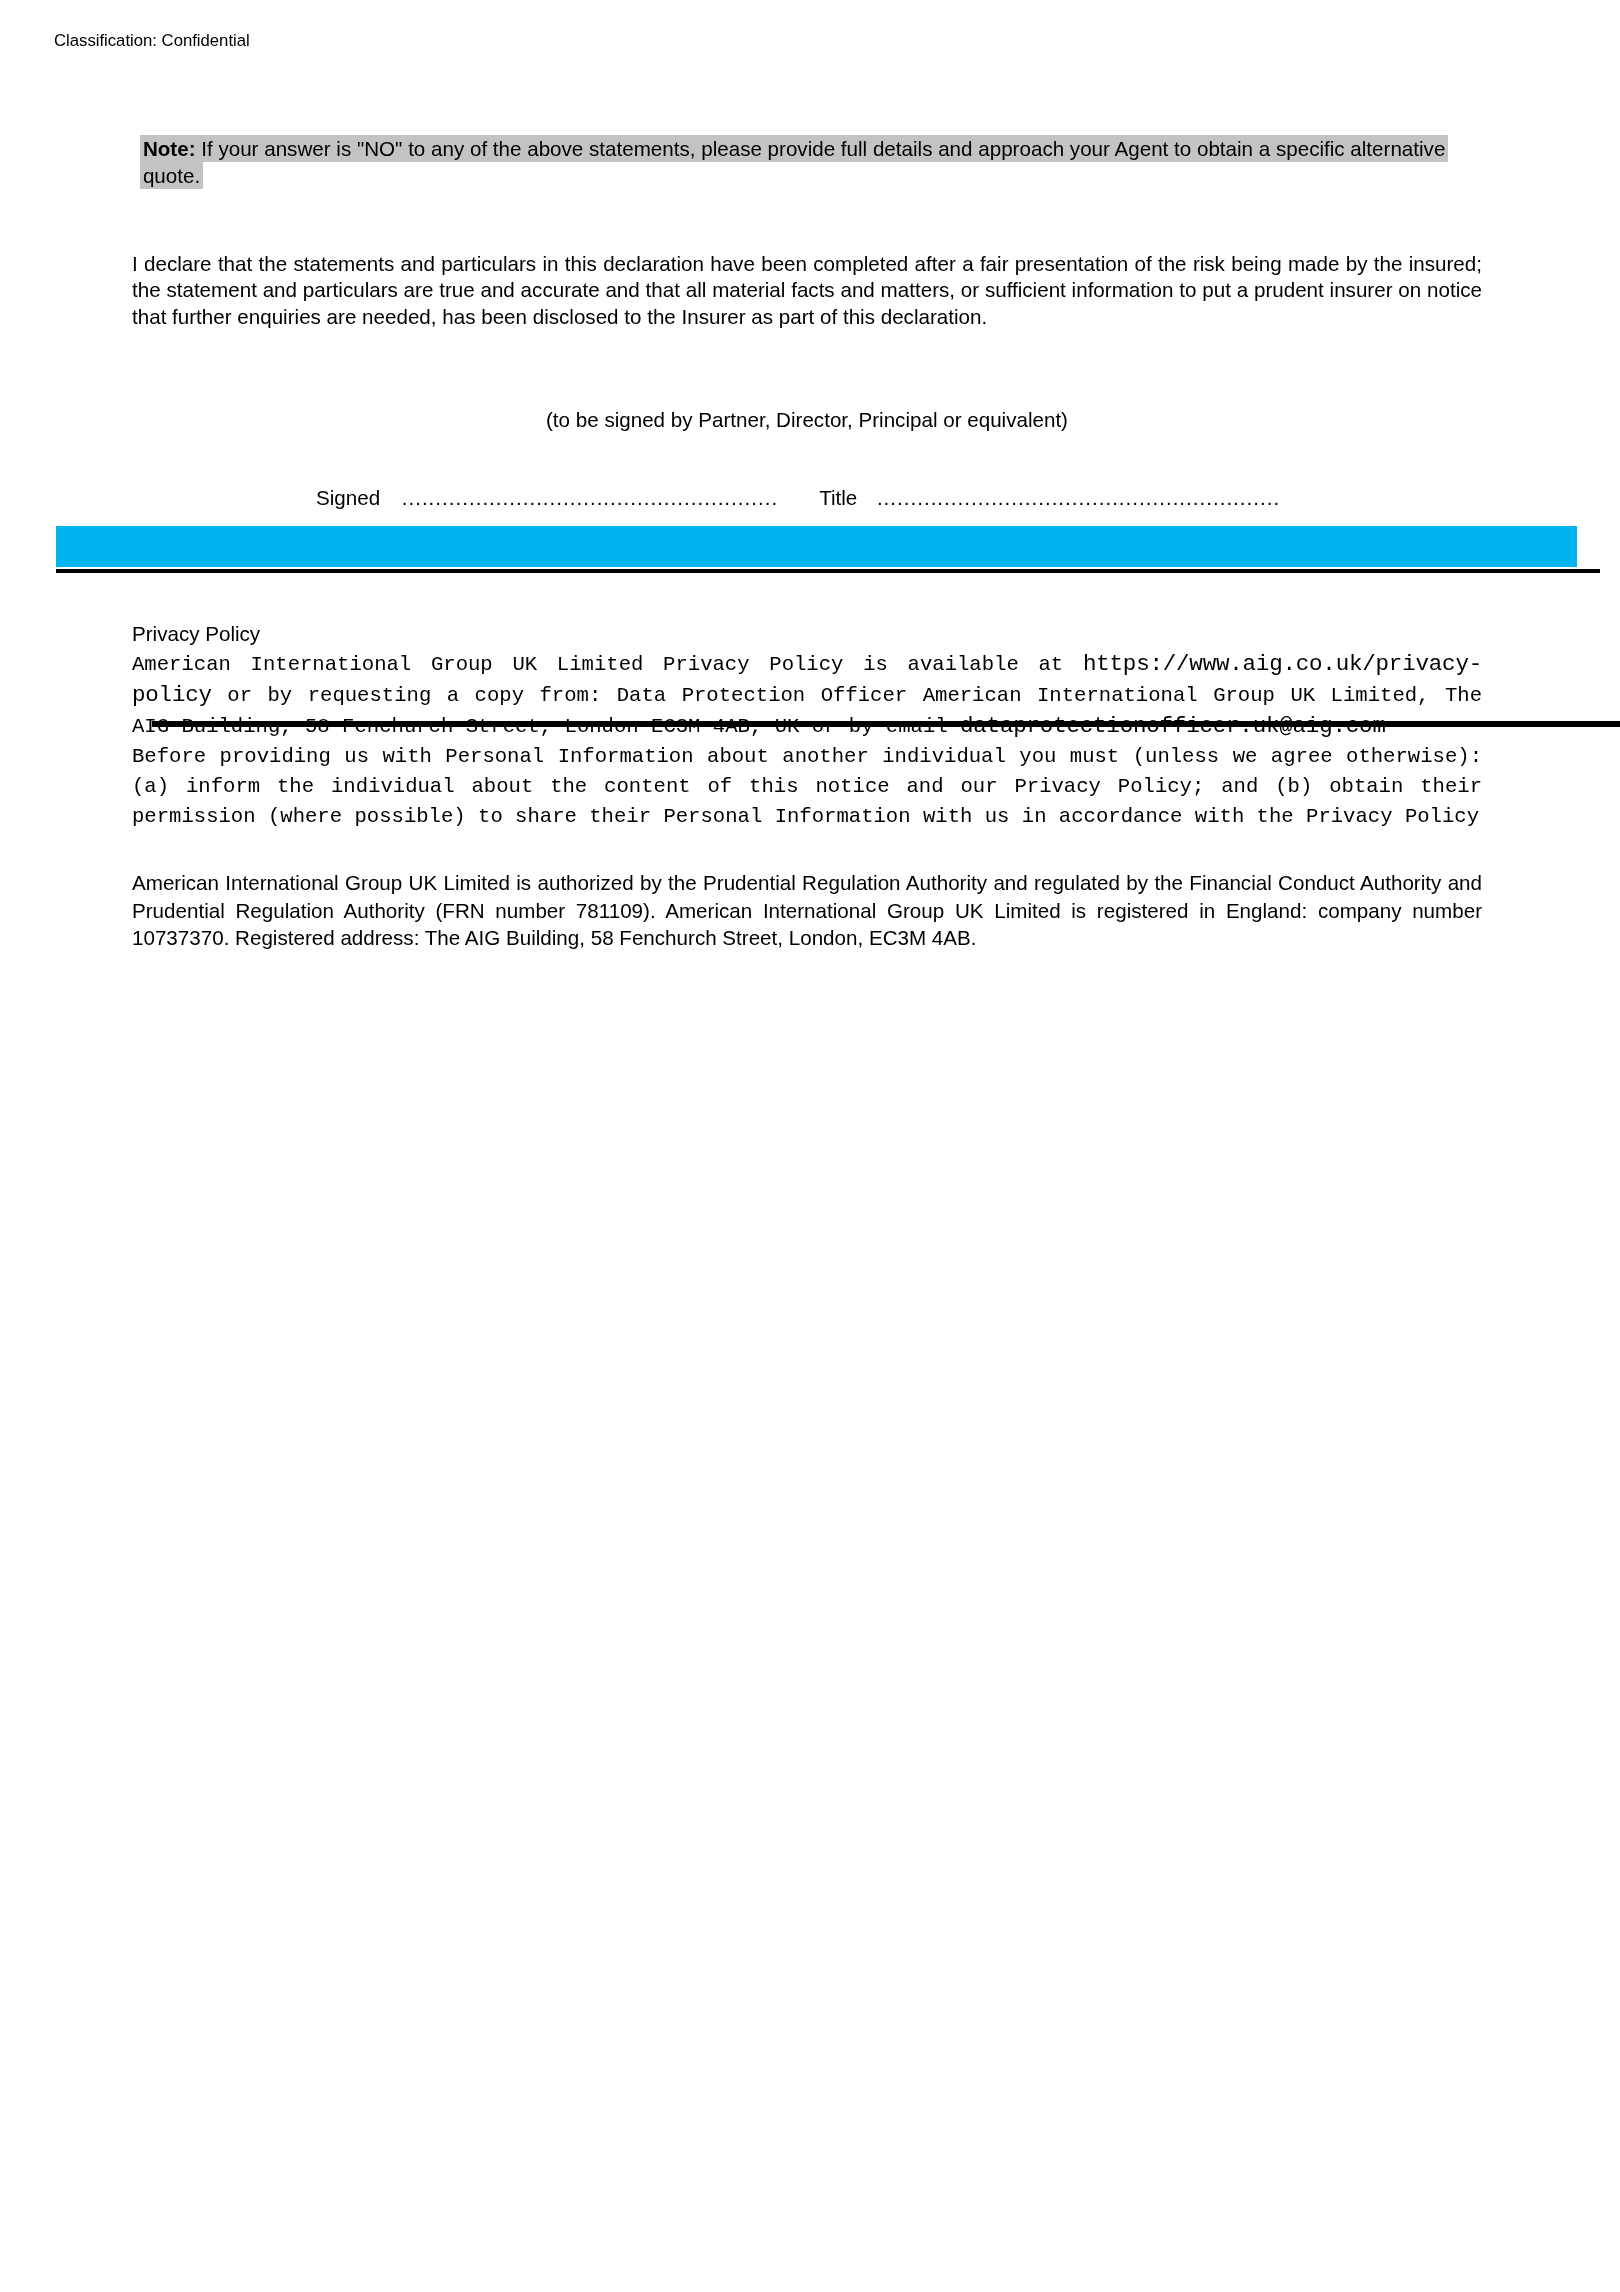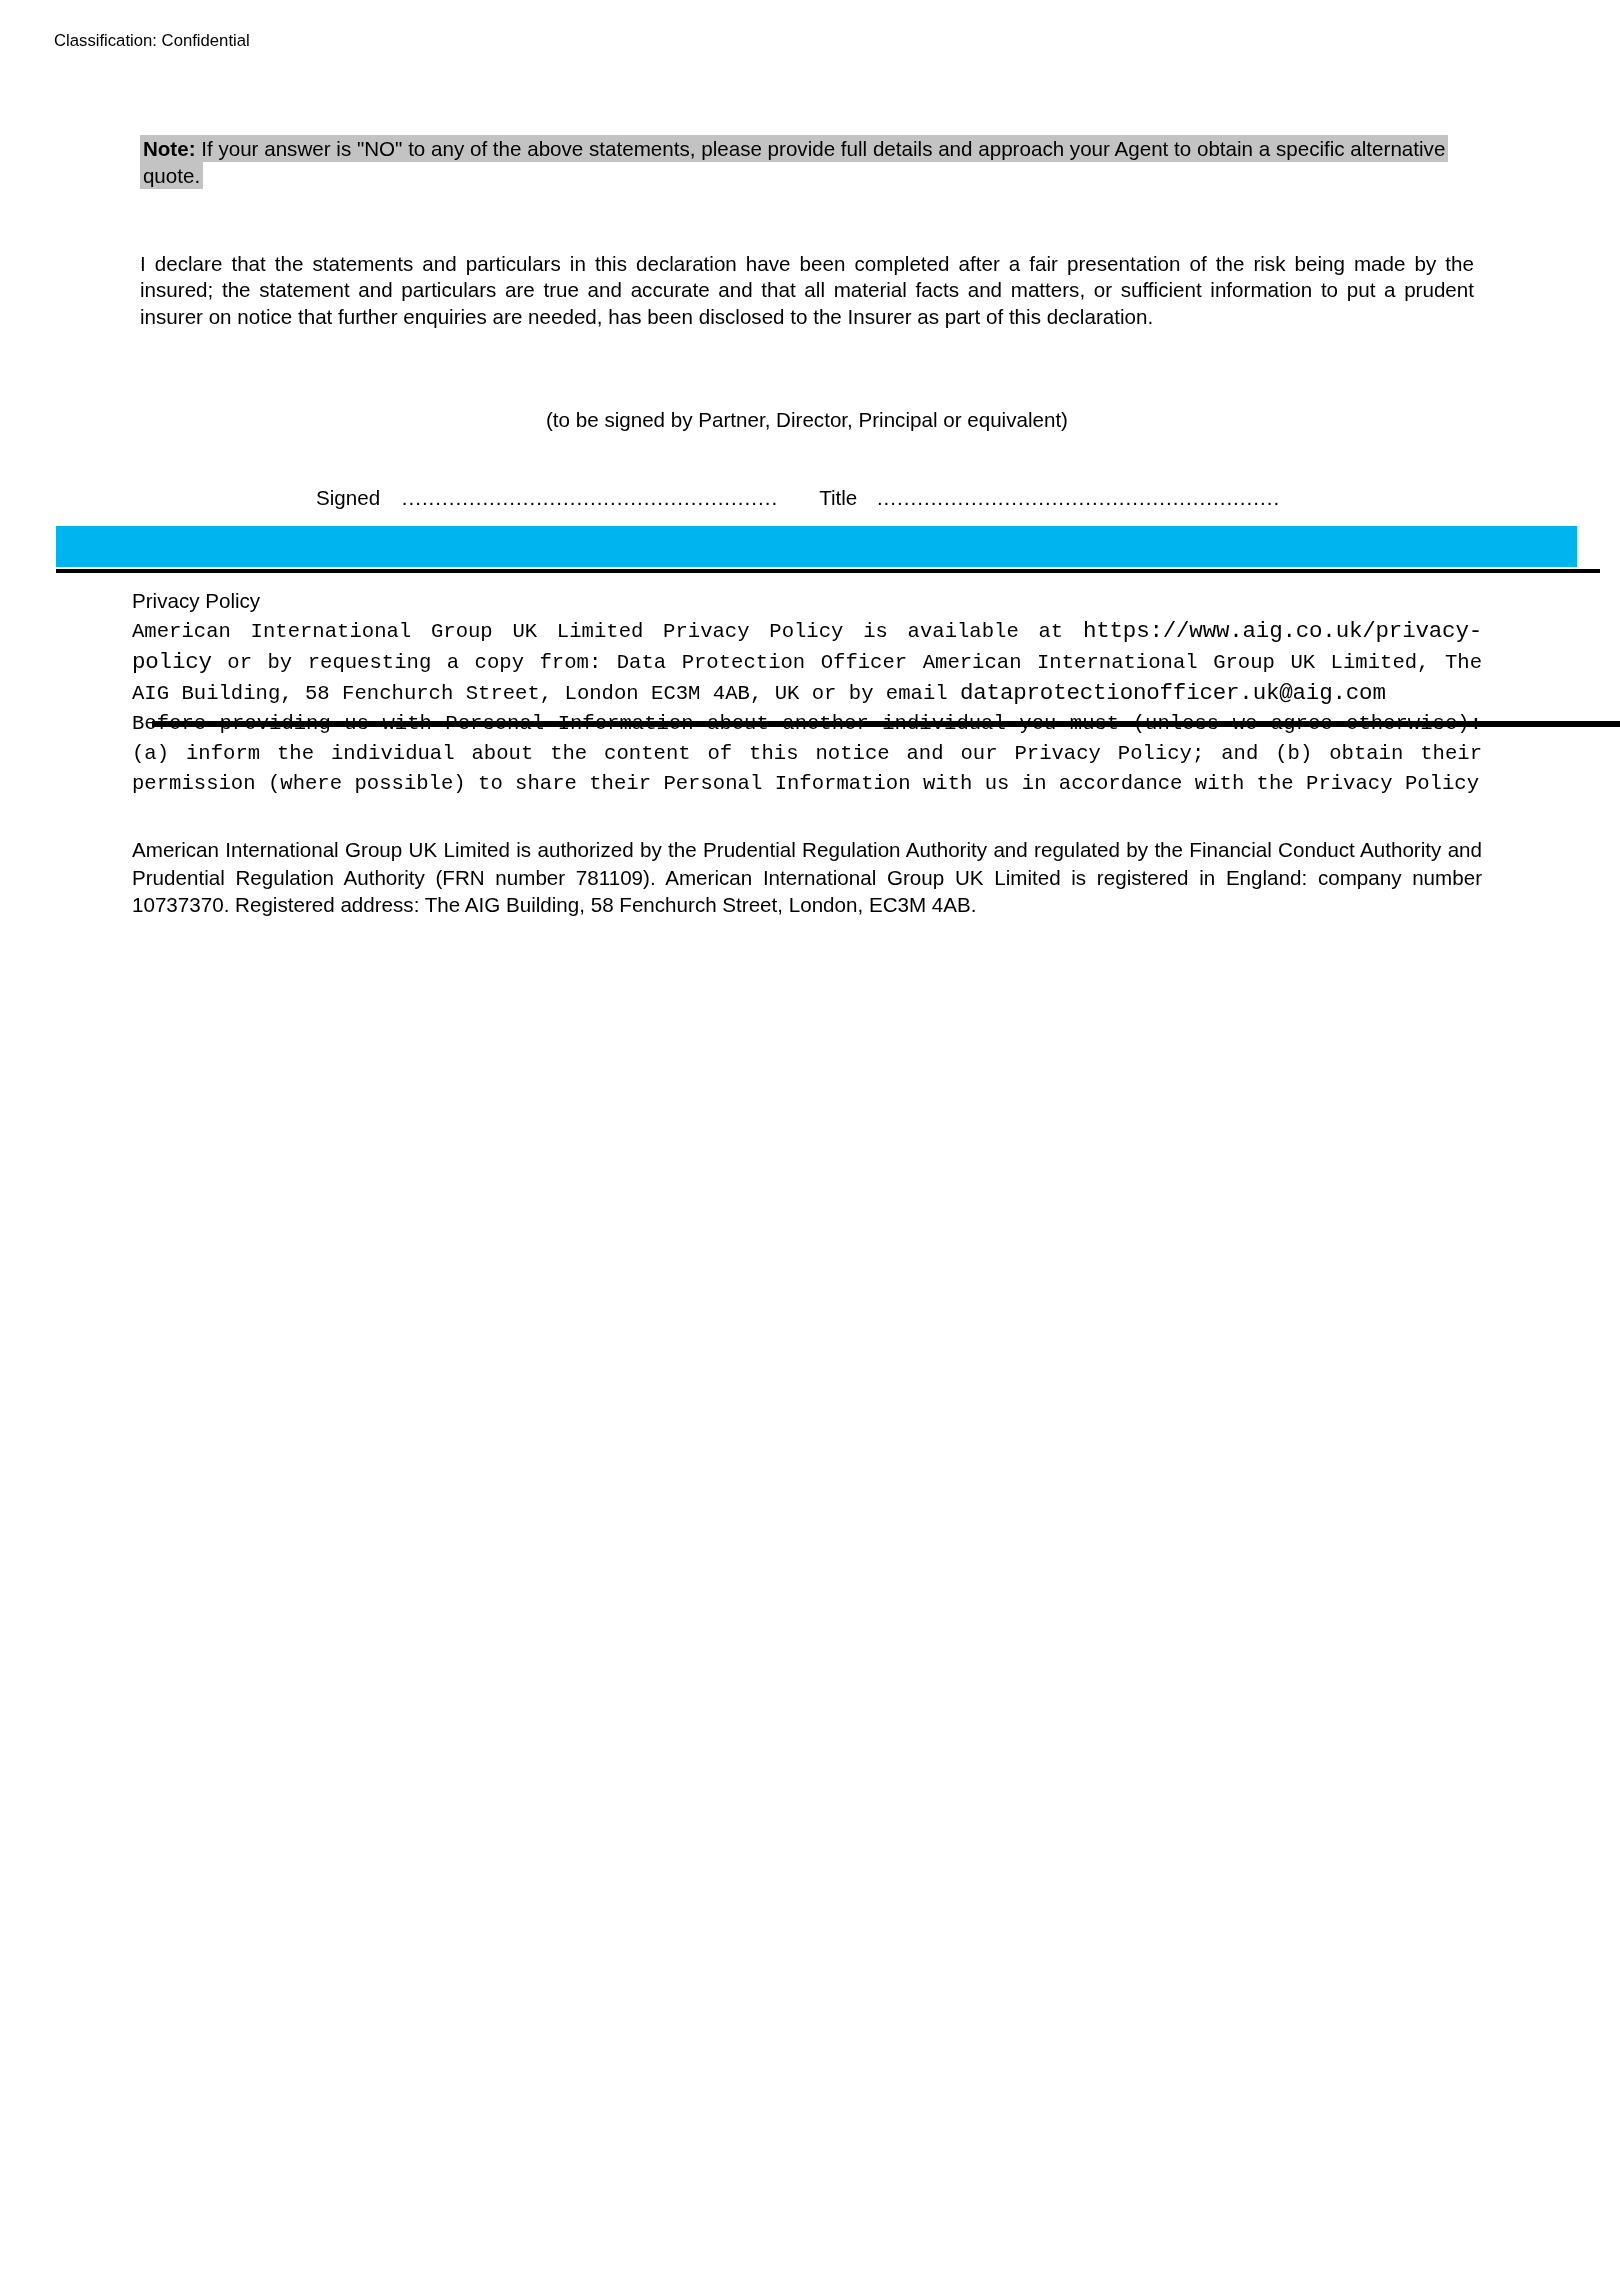--- a/index.html
+++ b/index.html
@@ -25,28 +25,28 @@
   }
   .note{margin:135px 0 0 8px;line-height:27.4px;}
   .hl{
     background:var(--note-highlight);
     padding:2px 2.9px;
     -webkit-box-decoration-break:clone;
     box-decoration-break:clone;
   }
   .note-label{font-weight:bold;}
   .declaration{margin-top:61px;}
-  .declaration p{margin:8px;text-align:justify;}
+  .declaration p{margin:0;text-align:justify;}
   .sign-instruction{margin:77px 0 0 0;text-align:center;}
   .sign-row{margin:51px 0 0 0;padding-left:184px;white-space:nowrap;}
   .dots{letter-spacing:1px;color:#000;}
   .dots-signed{margin-left:21.6px;}
   .title-label{margin-left:41px;}
   .dots-title{margin-left:19.6px;}
-  .privacy{margin-top:75px;line-height:30px;}
+  .privacy{margin-top:108px;line-height:30px;}
   .privacy p{margin:0;}
   .privacy-heading{}
   .privacy-p1,.privacy-p2{text-align:justify;font-family:Liberation Mono, monospace;}
   .alt{font-size:22.5px;letter-spacing:-0.2px;}
   .regulatory{margin:37px 0 0 0;line-height:27.4px;text-align:justify;}
   .accent-bar{
     position:absolute;left:56px;top:526px;width:1521px;height:41px;
     background:var(--accent-bar);
   }
   .accent-underline{

